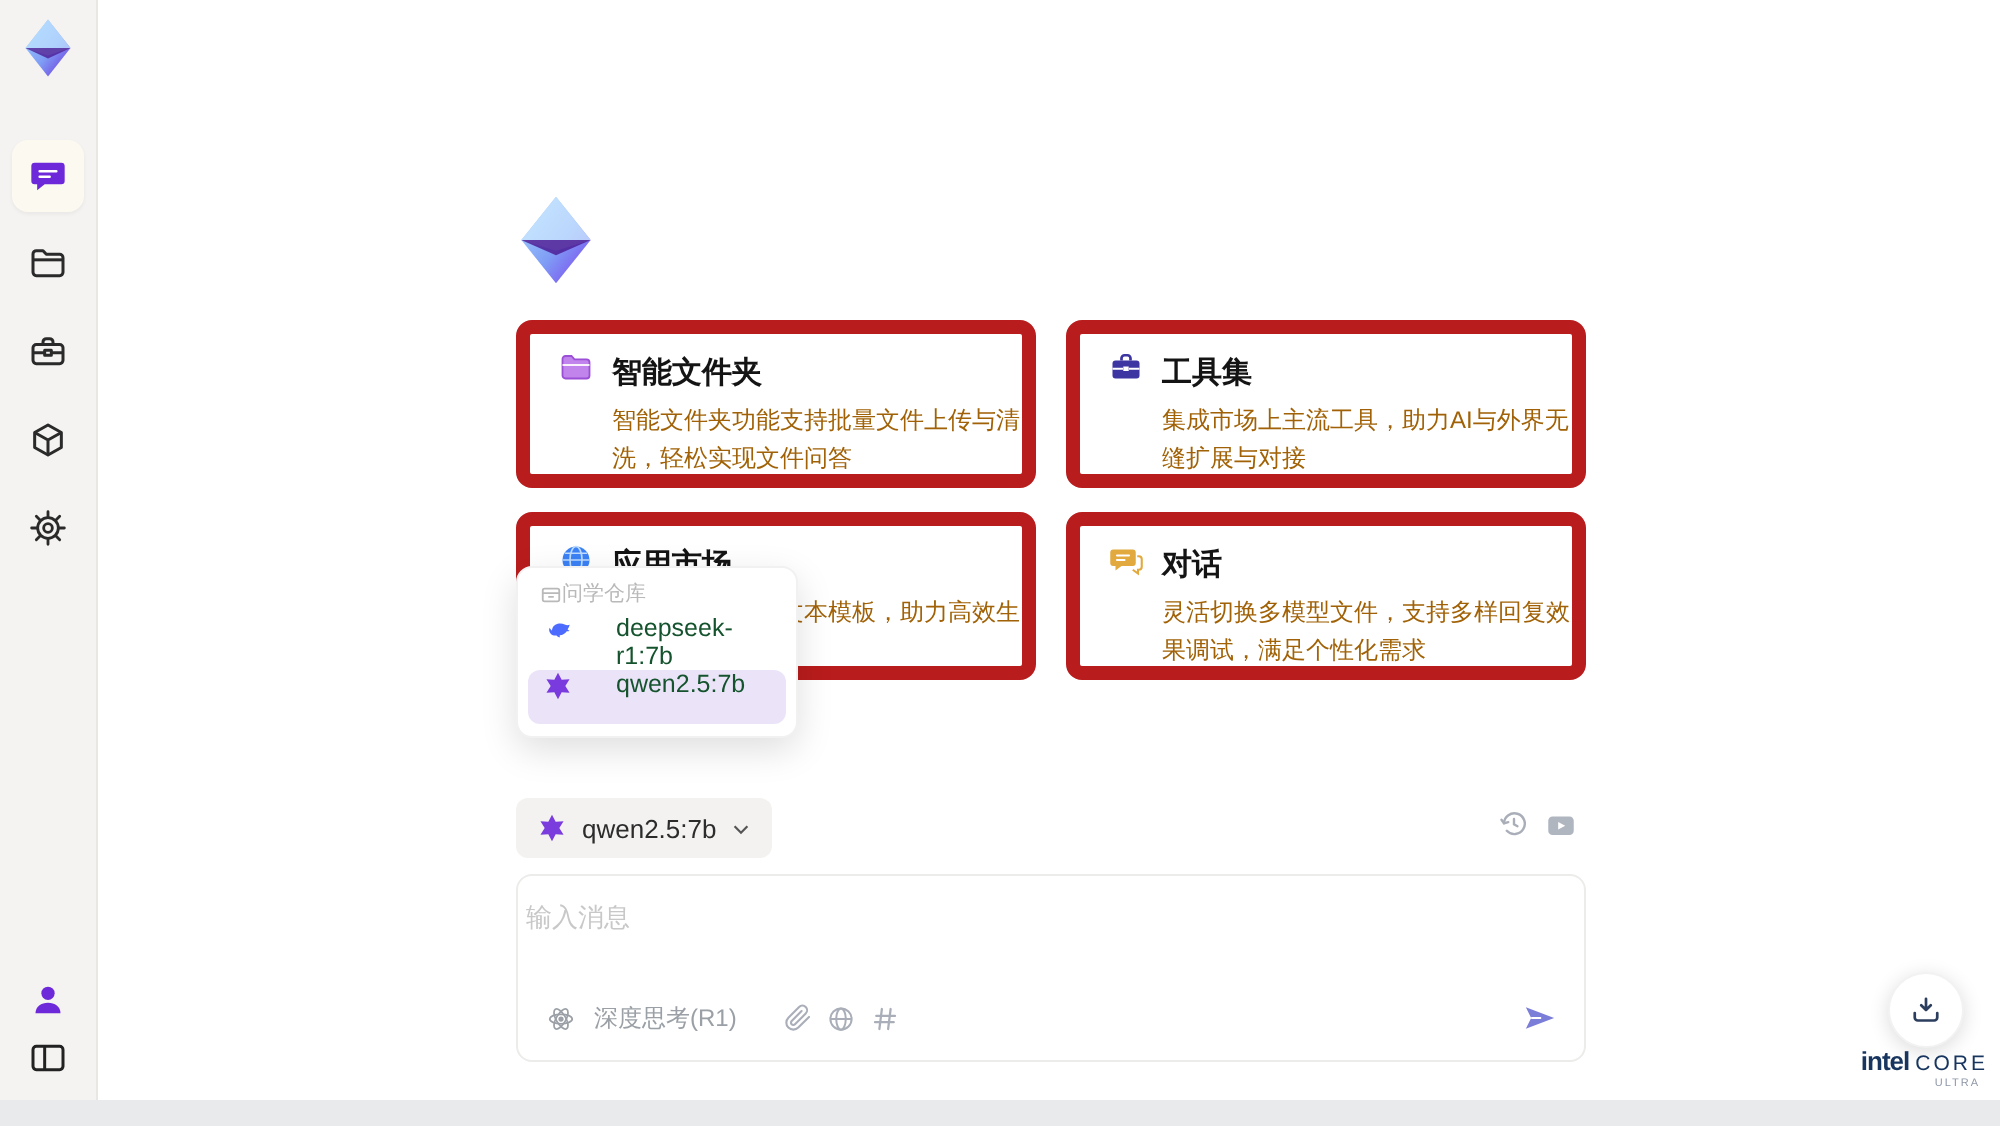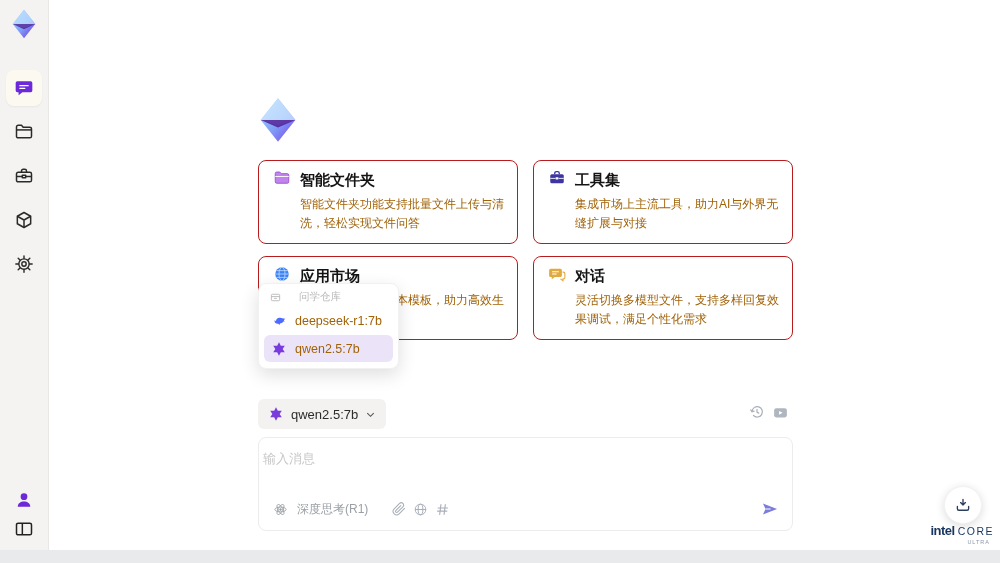--- a/index.html
+++ b/index.html
@@ -13,32 +13,32 @@
   .side-btn{position:absolute;left:6px;width:36px;height:36px;border:none;background:transparent;
             display:flex;align-items:center;justify-content:center;border-radius:8px;cursor:pointer;padding:0;}
   .side-btn.active{background:#fcfaf0;box-shadow:0 1px 2px rgba(0,0,0,.05);}
   .side-btn svg{display:block;}
 
   
   .greet-logo{position:absolute;left:252px;top:94px;width:52px;height:52px;}
   .greet-title{position:absolute;left:317px;top:112px;font-size:19px;font-weight:bold;color:#161616;}
 
   
-  .card{position:absolute;width:260px;height:84px;border:1px solid #b91c1c;border-radius:8px;
+  .card{position:absolute;width:260px;height:84px;border:7px solid #b91c1c;border-radius:8px;
         background:#fff;box-sizing:border-box;padding:10px 14px;cursor:pointer;}
   .card-head{display:flex;align-items:center;gap:9px;height:18px;}
   .card-title{font-size:15px;font-weight:bold;color:#141414;}
   .card-desc{margin-top:6px;margin-left:27px;width:206px;font-size:12px;line-height:19px;color:#a16207;}
 
   
   .dropdown{position:absolute;left:258px;top:283px;width:141px;background:#fff;border:1px solid #f1f1f1;
             border-radius:8px;box-shadow:0 6px 18px rgba(0,0,0,.13);z-index:20;padding:4px 5px 6px 5px;box-sizing:border-box;}
-  .dd-header{display:flex;align-items:center;gap:18px;height:18px;padding:0 6px;color:#b9b9b9;font-size:10.5px;}
-  .dd-item{display:flex;align-items:center;gap:8px;height:27px;padding:0 7px;border-radius:6px;
-           font-size:12.5px;color:#a16207;cursor:pointer;margin-top:1px;}
+  .dd-header{display:flex;align-items:center;gap:0;height:18px;padding:0 6px;color:#b9b9b9;font-size:10.5px;}
+  .dd-item{display:flex;align-items:flex-start;gap:21px;height:27px;padding:0 7px;border-radius:6px;
+           font-size:12.5px;color:#14532d;cursor:pointer;margin-top:1px;}
   .dd-item.selected{background:#ebe4f9;}
   .dd-icon{display:flex;align-items:center;}
 
   
   .model-pill{position:absolute;left:258px;top:399px;height:30px;background:#f3f2f0;border:none;
               border-radius:6px;display:flex;align-items:center;gap:7px;padding:0 10px;cursor:pointer;
               font-size:13px;color:#2c2c2c;font-family:inherit;}
   .row-icon-btn{position:absolute;width:18px;height:18px;border:none;background:transparent;padding:0;cursor:pointer;}
 
   

